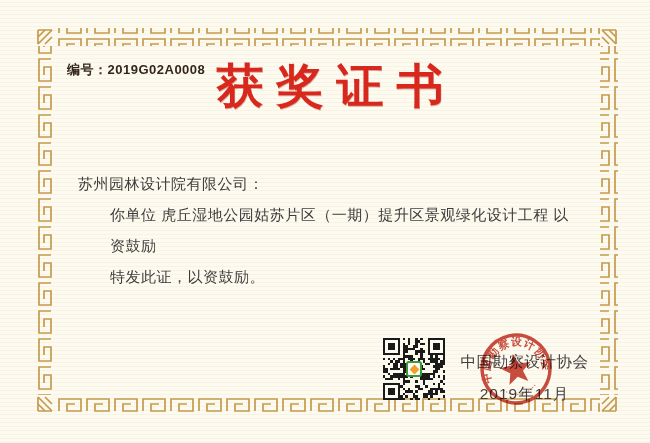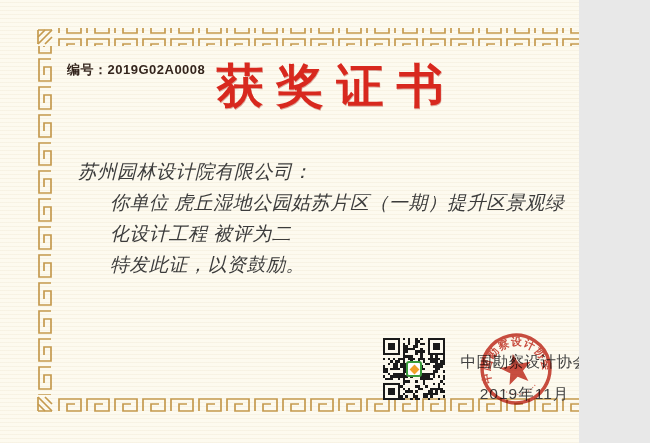--- a/index.html
+++ b/index.html
@@ -1,18 +1,18 @@
 <!DOCTYPE html>
 <html><head>
 <meta charset="utf-8">
 <style>
   html,body{margin:0;padding:0;background:#e8e8e8;}
   .certificate{
     position:relative;
-    width:579px;height:443px;
+    width:650px;height:443px;
     background:
       repeating-linear-gradient(0deg, rgba(214,198,160,0.14) 0 1px, rgba(0,0,0,0) 1px 4px),
       #fdfaef;
     overflow:hidden;
     font-family:"Liberation Sans","DejaVu Sans",sans-serif;
   }
   .border-svg{position:absolute;left:0;top:0;}
   .serial{
     position:absolute;left:67px;top:61px;
     font-size:13px;font-weight:bold;color:#34251d;letter-spacing:0.5px;
@@ -20,24 +20,23 @@
   .title{
     position:absolute;left:185px;top:55px;width:290px;
     text-align:center;
     font-family:"Liberation Serif","DejaVu Serif",serif;
     font-size:47px;font-weight:bold;color:#d8281e;
     letter-spacing:13px;text-indent:13px;
     text-shadow:0.5px 0.5px 0 rgba(160,20,10,0.35);
     white-space:nowrap;
   }
   .body-text{
-    position:absolute;left:78px;top:156px;width:505px;
-    font-size:19px;color:#3c3c3c;line-height:31px;
+    position:absolute;left:78px;top:168px;width:505px;
+    font-size:15px;color:#3c3c3c;line-height:31px;
     letter-spacing:0.5px;
-    font-style:italic;
   }
   .body-text .indent{padding-left:32px;}
   .footer-block{
     position:absolute;left:452px;top:352px;width:145px;
     text-align:center;color:#3f3f3f;
   }
   .footer-issuer{font-size:15.5px;letter-spacing:0.5px;}
   .footer-date{font-size:15.5px;margin-top:11px;letter-spacing:1px;}
   .qr{
     position:absolute;left:383px;top:338px;width:62px;height:62px;
@@ -97,21 +96,21 @@
   </svg>
 
   <div class="serial">
     <span>编号：</span><span>2019G02A0008</span>
   </div>
 
   <div class="title">获奖证书</div>
 
   <div class="body-text">
     <div>苏州园林设计院有限公司：</div>
-    <div class="indent">你单位  虎丘湿地公园姑苏片区（一期）提升区景观绿化设计工程  被评为二</div>
+    <div class="indent">你单位  虎丘湿地公园姑苏片区（一期）提升区景观绿化设计工程  以资鼓励</div>
     <div class="indent">特发此证，以资鼓励。</div>
   </div>
 
   <div class="qr">
     <svg id="qr-svg" width="62" height="62" viewBox="0 0 25 25" shape-rendering="crispEdges">
         <rect x="0" y="0" width="7" height="7" fill="#1a1a1a"></rect>
         <rect x="1" y="1" width="5" height="5" fill="#fdfaef"></rect>
         <rect x="2" y="2" width="3" height="3" fill="#1a1a1a"></rect>
         <rect x="18" y="0" width="7" height="7" fill="#1a1a1a"></rect>
         <rect x="19" y="1" width="5" height="5" fill="#fdfaef"></rect>

